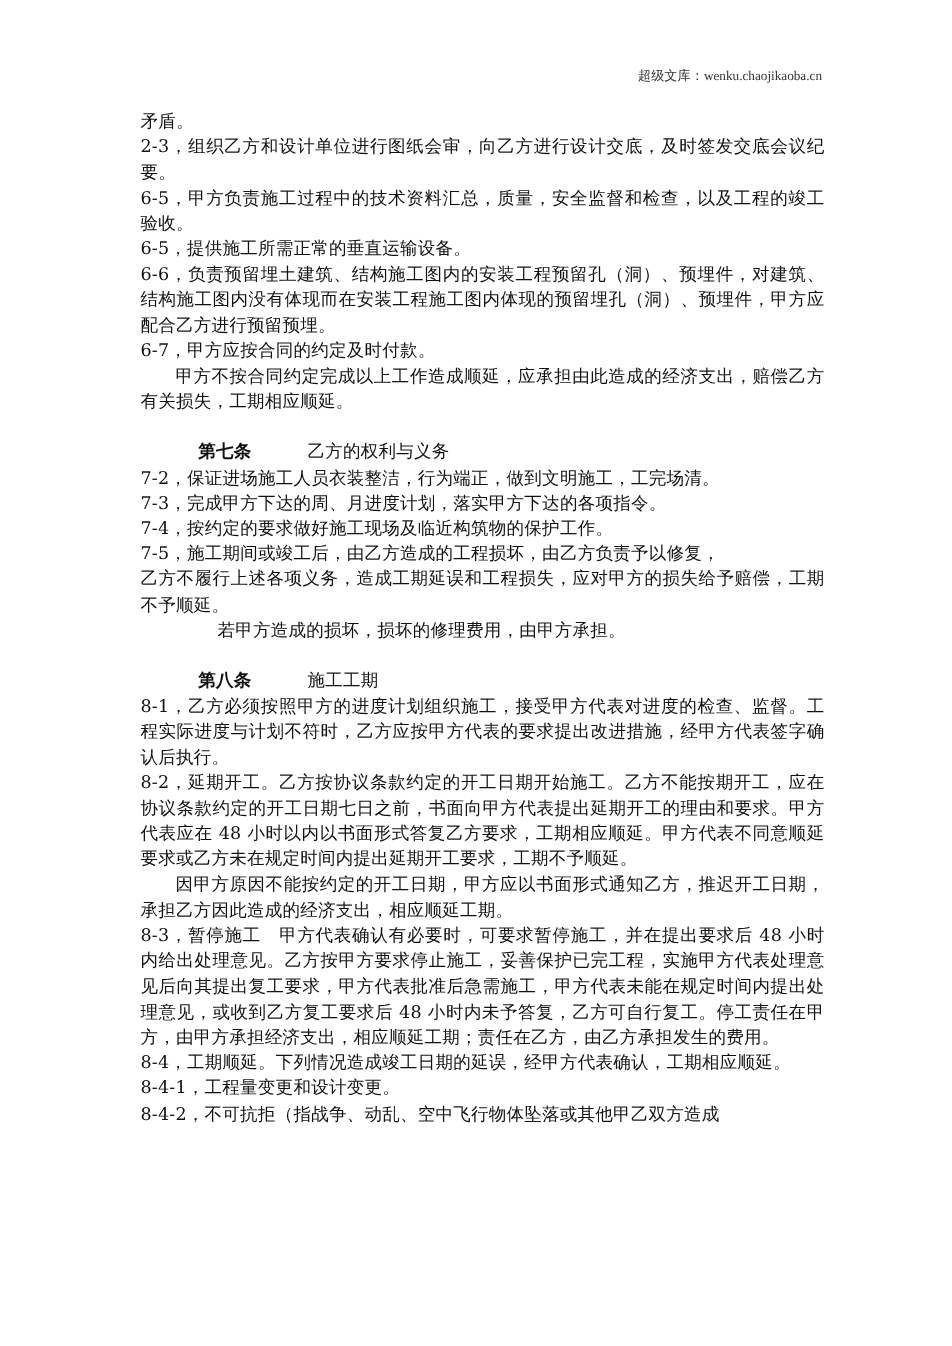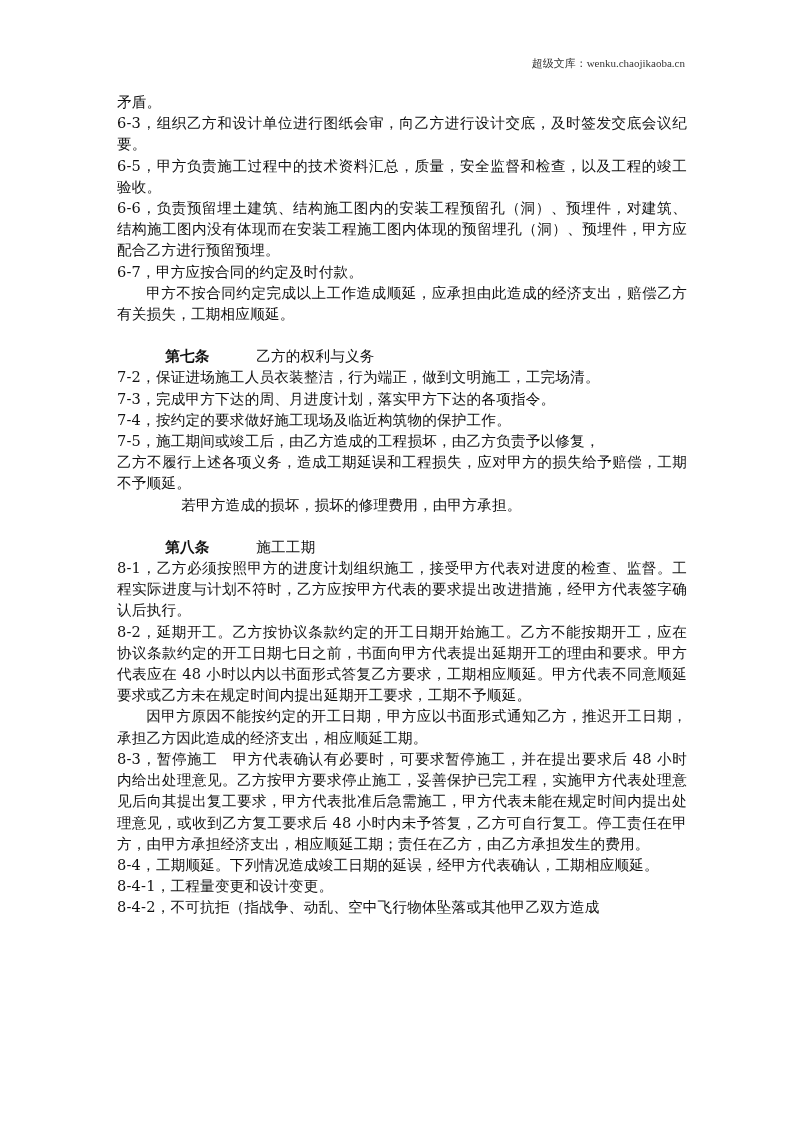--- a/index.html
+++ b/index.html
@@ -18,22 +18,23 @@
   .gap { height: 21px; }
 </style>
 </head>
 <body>
 
 <div class="header">超级文库：wenku.chaojikaoba.cn</div>
 
 <div class="page">
   <div>
     <p class="p">矛盾。</p>
-    <p class="p">6-3，组织乙方和设计单位进行图纸会审，向乙方进行设计交底，及时签发交底会议纪要。</p>
+    <p class="p">2-3，组织乙方和设计单位进行图纸会审，向乙方进行设计交底，及时签发交底会议纪要。</p>
     <p class="p">6-5，甲方负责施工过程中的技术资料汇总，质量，安全监督和检查，以及工程的竣工验收。</p>
+    <p class="p">6-5，提供施工所需正常的垂直运输设备。</p>
     <p class="p">6-6，负责预留埋土建筑、结构施工图内的安装工程预留孔（洞）、预埋件，对建筑、结构施工图内没有体现而在安装工程施工图内体现的预留埋孔（洞）、预埋件，甲方应配合乙方进行预留预埋。</p>
     <p class="p">6-7，甲方应按合同的约定及时付款。</p>
     <p class="p indent">甲方不按合同约定完成以上工作造成顺延，应承担由此造成的经济支出，赔偿乙方有关损失，工期相应顺延。</p>
   </div>
 
   <div class="gap"></div>
 
   <div>
     <p class="p section-heading" style="margin-top:0">
       <span class="num">第七条</span><span class="title">乙方的权利与义务</span>

